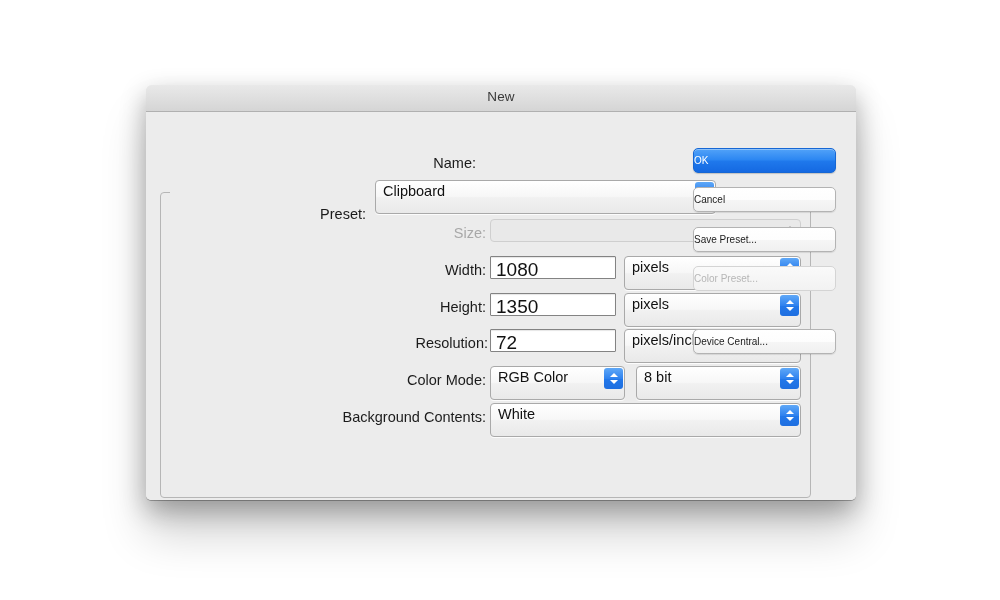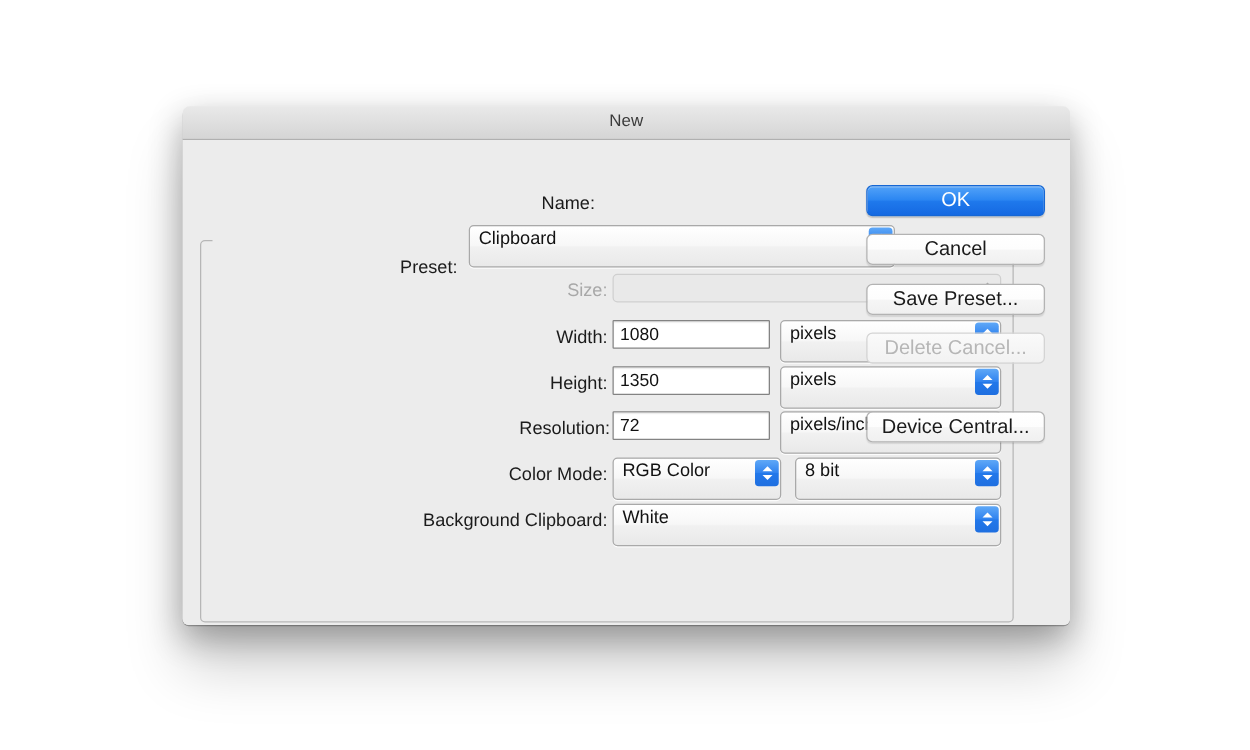--- a/index.html
+++ b/index.html
@@ -170,21 +170,21 @@
     height: 23px;
     background: #ffffff;
     border: 1px solid #838383;
     border-radius: 1px;
     box-sizing: border-box;
     box-shadow: inset 0 1px 1px rgba(0,0,0,0.10);
   }
   .textfield .txt {
     position: absolute;
     left: 5px; top: 2px;
-    font-size: 14px;
+    font-size: 19px;
     color: #111;
     white-space: nowrap;
   }
   .textfield.disabled {
     background: #e9e9e9;
     border-color: #cfcfcf;
     box-shadow: none;
     border-radius: 4px;
   }
 
@@ -192,23 +192,23 @@
   .btn {
     position: absolute;
     left: 547px;
     width: 143px;
     height: 25px;
     border-radius: 5px;
     box-sizing: border-box;
     border: 1px solid #b3b3b3;
     background: linear-gradient(to bottom, #ffffff 0%, #fdfdfd 50%, #f6f6f6 51%, #f0f0f0 100%);
     box-shadow: 0 1px 1px rgba(0,0,0,0.10);
-    font-size: 16px;
+    font-size: 10px;
     color: #1b1b1b;
-    text-align: center;
+    text-align: left;
     line-height: 23px;
     white-space: nowrap;
   }
   .btn.primary {
     border: 1px solid #1667d4;
     background: linear-gradient(to bottom, #52a2f8 0%, #2b86f2 48%, #1f79ec 52%, #1569e2 100%);
     color: #ffffff;
     box-shadow: 0 1px 1px rgba(0,0,0,0.18), inset 0 1px 0 rgba(255,255,255,0.35);
   }
   .btn.disabled {
@@ -276,26 +276,26 @@
     <div class="lbl row" style="left:140px; top:260px; width:200px;">Color Mode:</div>
     <div class="popup" style="left:344px; top:254px; width:135px;">
       <span class="txt">RGB Color</span>
       <span class="stepper"></span>
     </div>
     <div class="popup" style="left:490px; top:254px; width:165px;">
       <span class="txt">8 bit</span>
       <span class="stepper"></span>
     </div>
 
-    <div class="lbl row" style="left:20px; top:297px; width:320px;">Background Clipboard:</div>
+    <div class="lbl row" style="left:20px; top:297px; width:320px;">Background Contents:</div>
     <div class="popup" style="left:344px; top:291px; width:311px;">
       <span class="txt">White</span>
       <span class="stepper"></span>
     </div>
 
     <div class="btn primary" style="top:36px;">OK</div>
     <div class="btn" style="top:75px;">Cancel</div>
     <div class="btn" style="top:115px;">Save Preset...</div>
-    <div class="btn disabled" style="top:154px;">Delete Cancel...</div>
+    <div class="btn disabled" style="top:154px;">Color Preset...</div>
     <div class="btn" style="top:217px;">Device Central...</div>
 
   </div>
 </div>
 
 </body></html>

